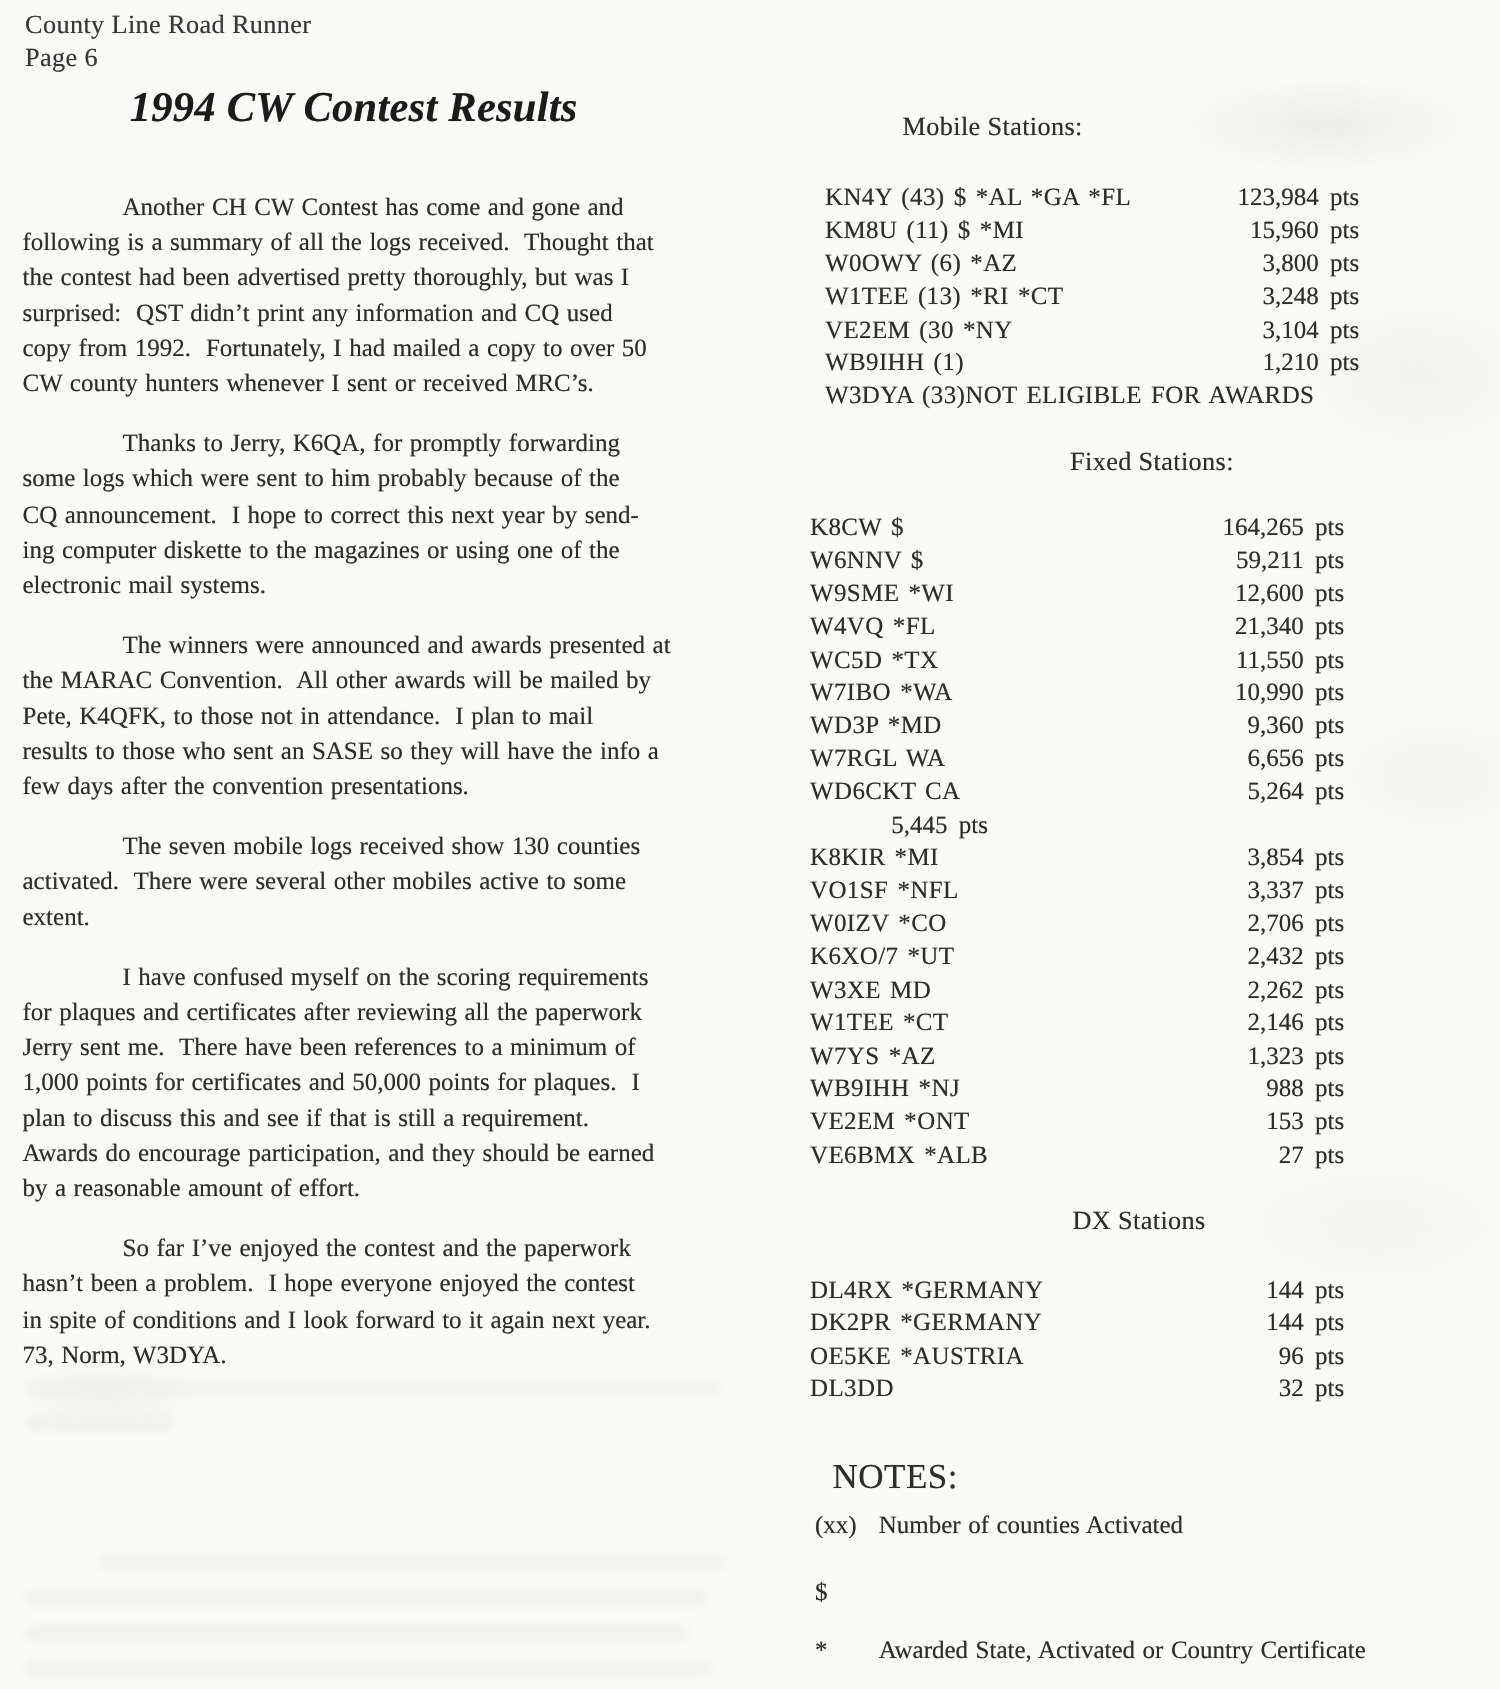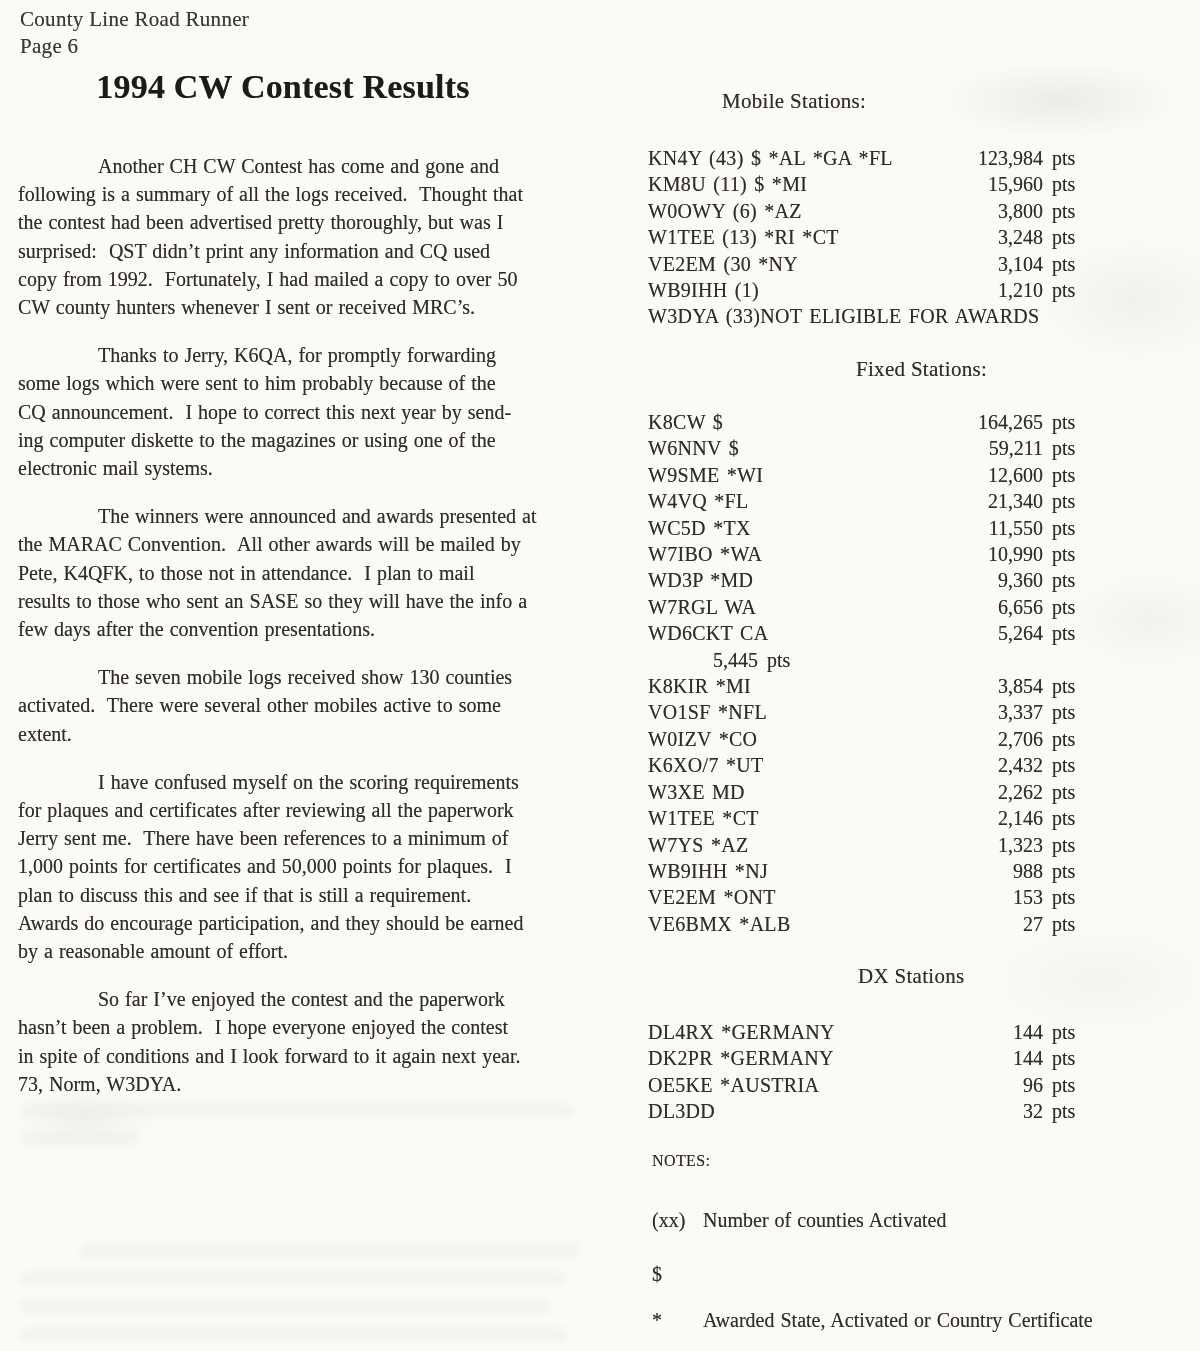--- a/index.html
+++ b/index.html
@@ -17,43 +17,43 @@
       radial-gradient(ellipse 140px 90px at 1135px 300px, rgba(160,156,148,0.10), transparent 70%),
       radial-gradient(ellipse 120px 70px at 1150px 620px, rgba(160,156,148,0.09), transparent 70%),
       radial-gradient(ellipse 160px 80px at 1100px 980px, rgba(160,156,148,0.07), transparent 70%),
       radial-gradient(ellipse 100px 45px at 85px 1118px, rgba(150,148,140,0.10), transparent 70%);
     text-shadow:0 0 0.6px rgba(47,45,42,0.55);
   }
 
   
   .masthead { position:absolute; left:20px; top:6px; font-size:21px; line-height:27px; letter-spacing:0.3px; color:#3a3836; }
   .title { position:absolute; left:18px; top:68px; width:530px; margin:0; text-align:center;
-           font-size:34px; line-height:38px; font-weight:bold; letter-spacing:0.2px; color:#1c1b19; }
+           font-size:34px; line-height:38px; font-weight:bold; letter-spacing:0.2px; color:#1c1b19;font-style:italic; }
   .body-copy { position:absolute; left:18px; top:152px; width:612px; }
   .para { margin:0 0 20px 0; font-size:20px; line-height:28.2px; text-indent:80px;
           white-space:pre-wrap; word-spacing:1px; }
 
   
   .results { position:absolute; left:648px; top:0; width:432px; height:1249px; }
   .sec-hdr { position:absolute; margin:0; font-size:21px; font-weight:normal; line-height:26px; letter-spacing:0.3px; }
   .hdr-mobile { top:88px; left:74px; }
   .hdr-fixed  { top:356px; left:208px; }
   .hdr-dx     { top:963px; left:210px;text-align:center; }
   .rows { position:absolute; left:0; width:432px; }
-  .rows-mobile { top:145px; }
+  .rows-mobile { top:145px;margin-left:12px; }
   .rows-fixed  { top:409px; }
   .rows-dx     { top:1019px; }
   .row { display:flex; line-height:26.4px; font-size:20px; white-space:nowrap; }
   .call { flex:1 1 auto; word-spacing:2px; letter-spacing:0.3px; }
   .num  { flex:0 0 auto; width:110px; text-align:right; }
   .num:empty { width:0; }
   .unit { flex:0 0 auto; width:28px; margin-left:9px; }
   .unit:empty { width:0; margin-left:0; }
 
-  .notes-hdr { position:absolute; top:1152px; left:4px; margin:0; font-size:16px; font-weight:normal; letter-spacing:0.4px; }
+  .notes-hdr { position:absolute; top:1152px; left:4px; margin:14px; font-size:28px; font-weight:normal; letter-spacing:0.4px; }
   .notes-list { position:absolute; top:1206px; left:4px; width:470px; }
   .note-row { display:flex; font-size:20px; line-height:28px; white-space:nowrap; margin-bottom:26px; }
   .note-row:nth-of-type(2) { margin-bottom:18px; }
   .note-sym { flex:0 0 51px; }
   .note-txt { flex:1 1 auto; word-spacing:1px; }
 
   
   .ghost { position:absolute; left:20px; top:1098px; width:600px; height:253px; filter:blur(3px); opacity:0.55; }
   .ghost-bar { position:absolute; height:13px; border-radius:7px; background:#edece8; }
   .gb1 { top:6px;   left:0;    width:555px; }

